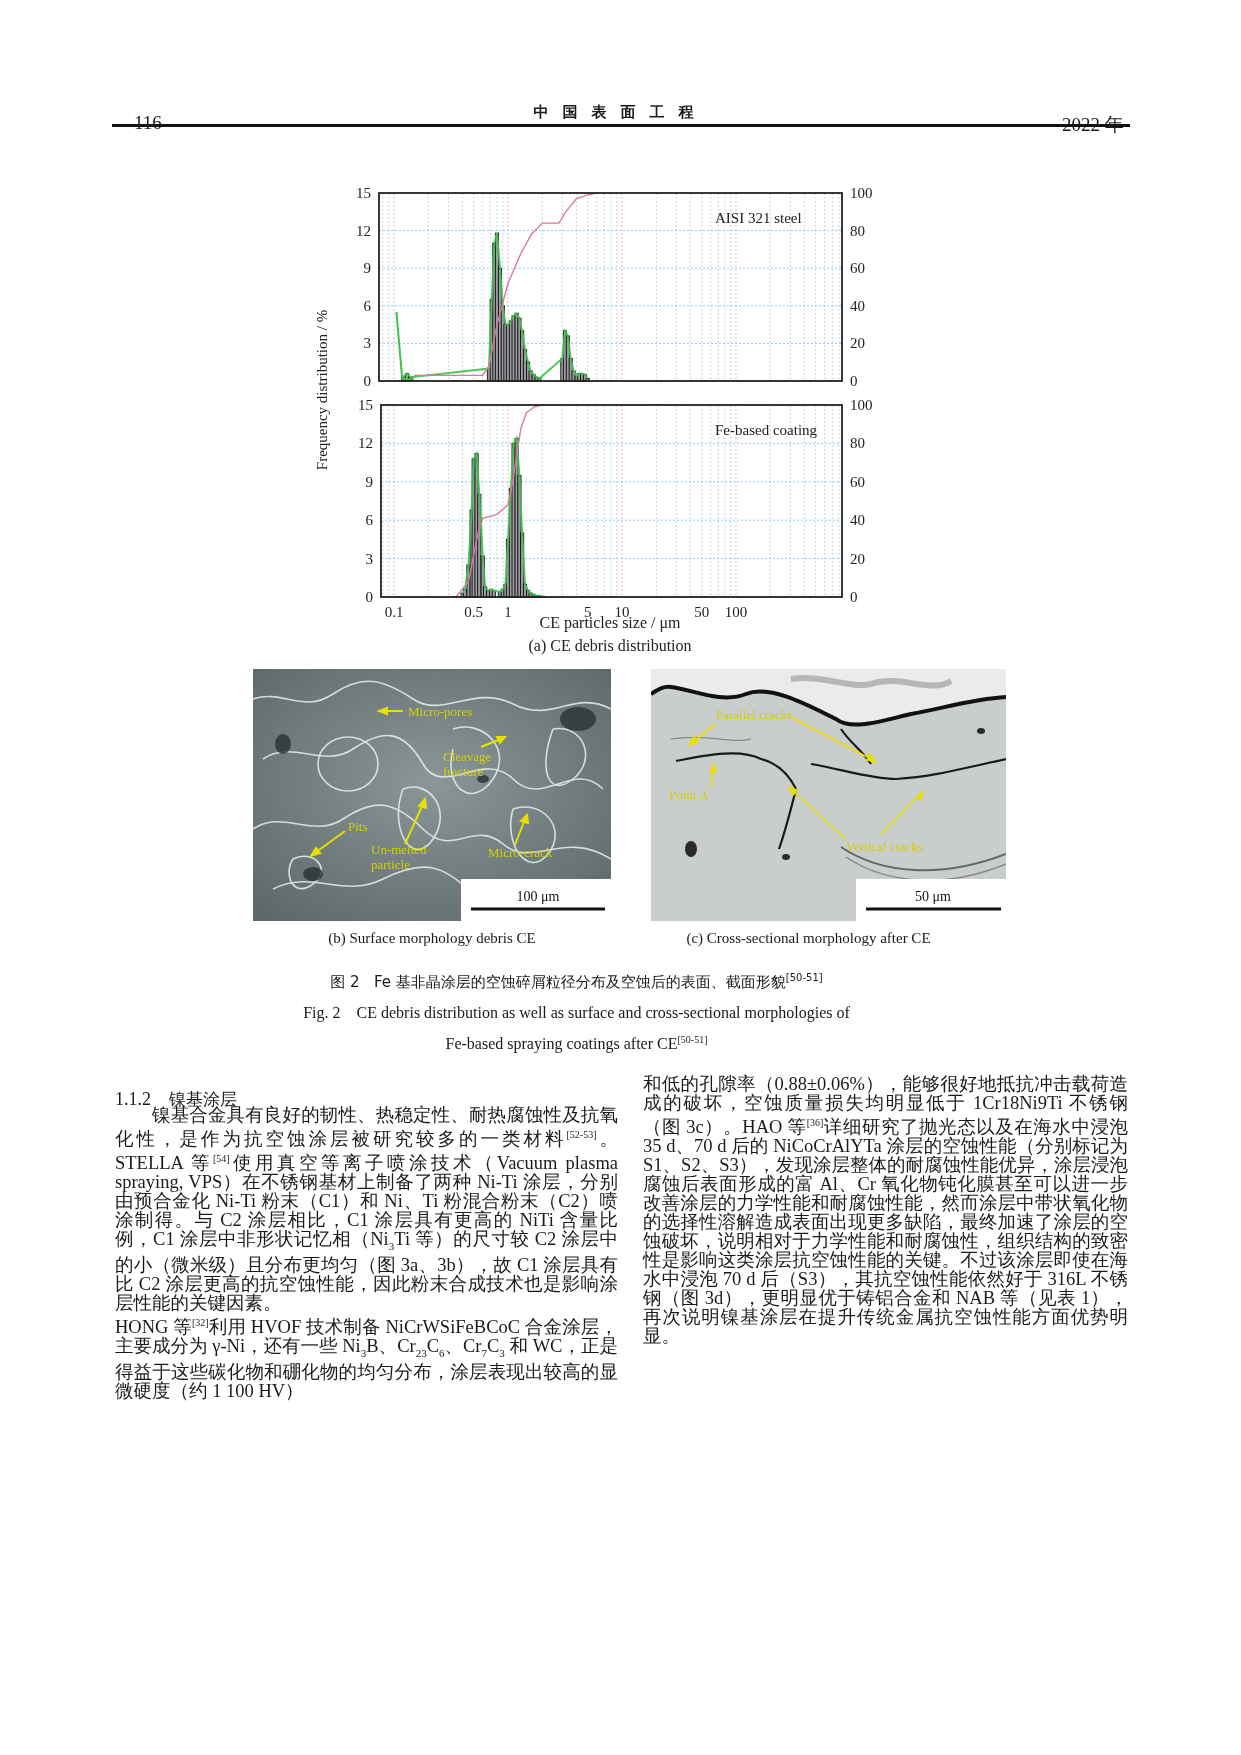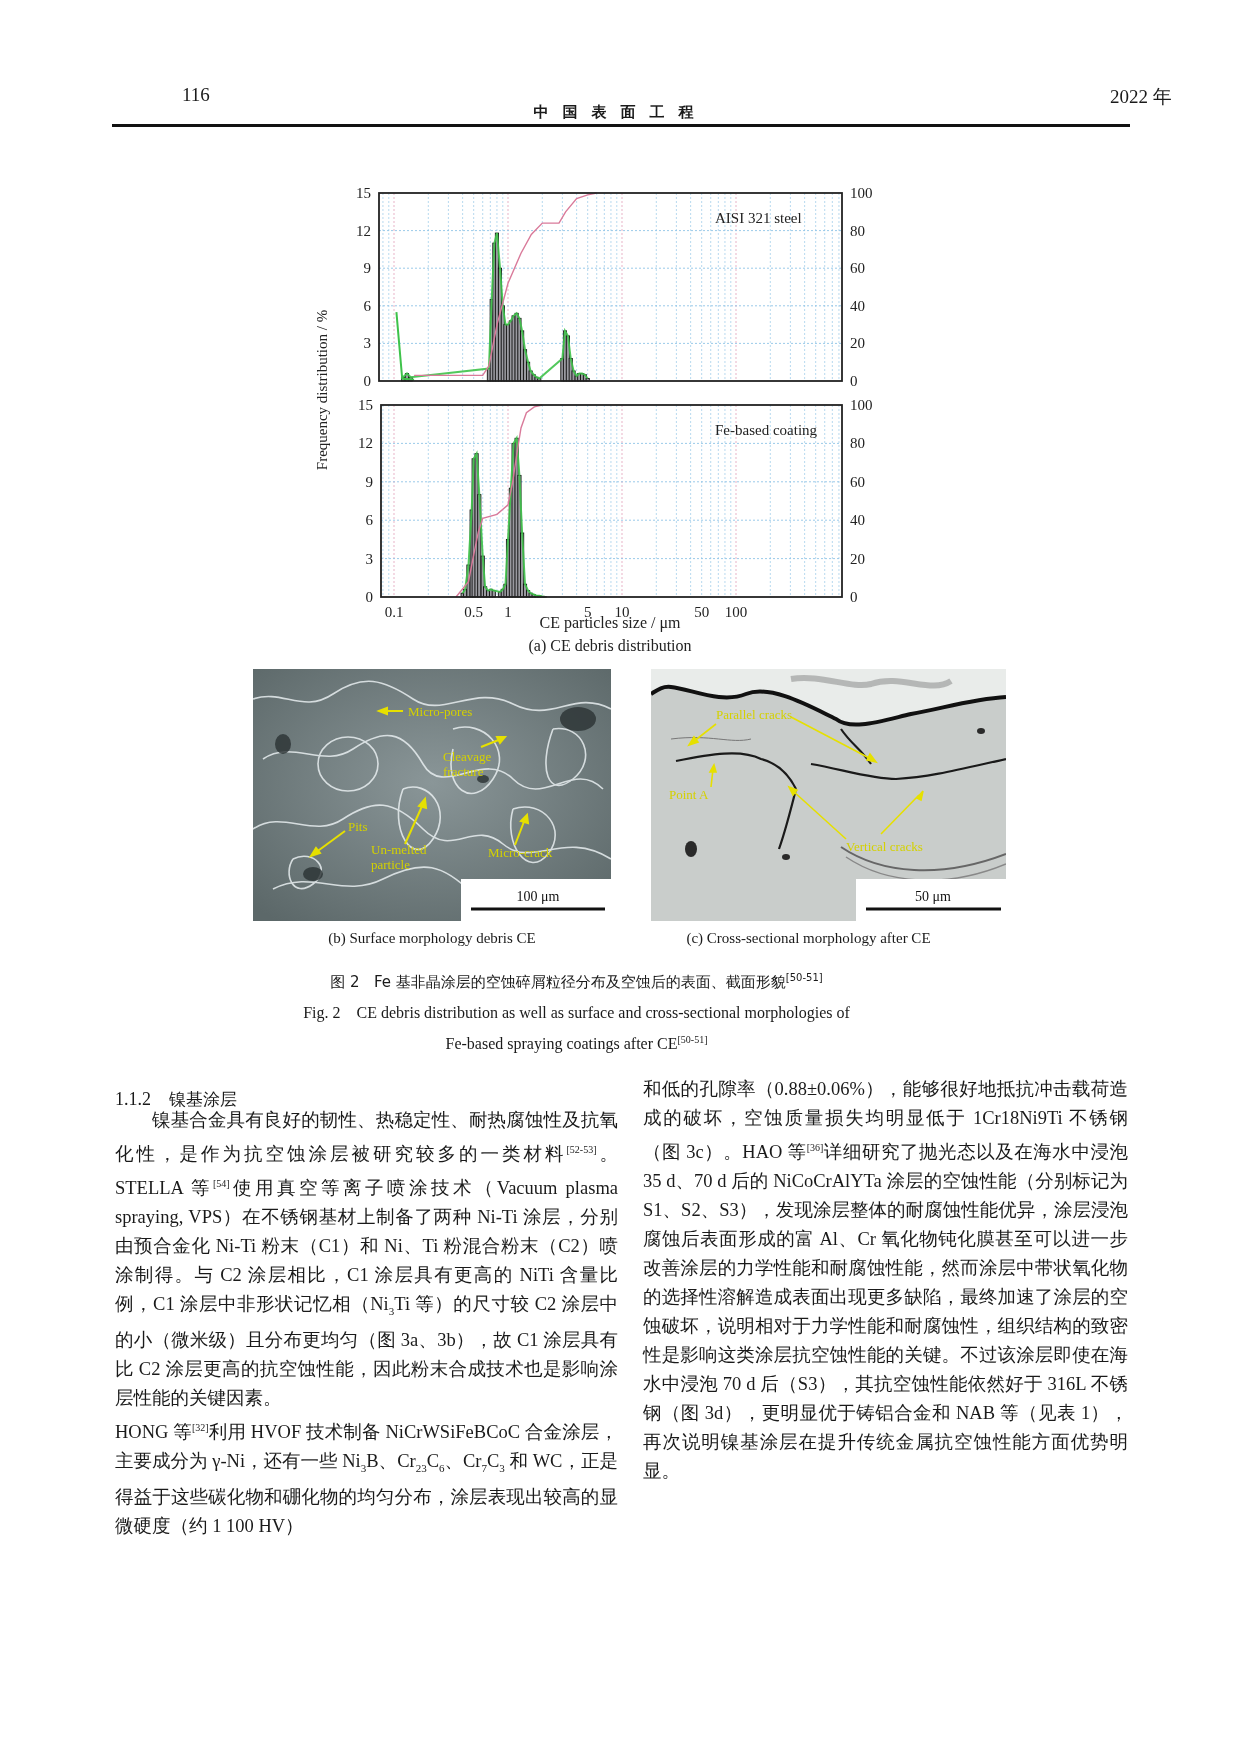--- a/index.html
+++ b/index.html
@@ -1,27 +1,27 @@
 <!DOCTYPE html>
 <html><head>
 <meta charset="utf-8">
 <style>
   html, body { margin:0; padding:0; background:#ffffff; }
   body { width:1241px; height:1755px; position:relative; overflow:hidden;
          font-family:"Liberation Serif","DejaVu Serif",serif; color:#1a1a1a; }
   .abs { position:absolute; }
-  .hdr { font-size:19px; top:84px;margin-left:48px; }
+  .hdr { font-size:19px; top:112px; }
   .hdr-rule { left:112px; top:124px; width:1018px; height:3px; background:#111; }
   .hdr-center { left:0; width:1241px; text-align:center; letter-spacing:14px; font-family:Liberation Mono, monospace; font-weight:bold; font-size:15px; top:103px; }
   svg text { font-family:"Liberation Serif","DejaVu Serif",serif; }
   .subcap { font-size:15px; text-align:center; }
   .figcap { left:0; width:1153px; text-align:center; font-size:16px; }
   .figcap sup, .body sup { font-size:10px; }
   .sec { left:115px; top:1078px; font-size:18px;margin-top:10px; }
-  .col { font-size:18.5px; line-height:29px; text-align:justify; text-align-last:left; }
+  .col { font-size:18.5px; line-height:19px; text-align:justify; text-align-last:left; }
   .col p { margin:0; }
   .indent { text-indent:2em; }
   sub { font-size:11px; }
   .img-b { left:253px; top:669px; width:364px; height:252px; overflow:hidden; }
   .img-c { left:631px; top:669px; width:355px; height:252px; overflow:hidden;padding-left:20px; }
 </style>
 </head>
 <body>
 
 <div class="abs hdr" style="left:134px;">116</div>

